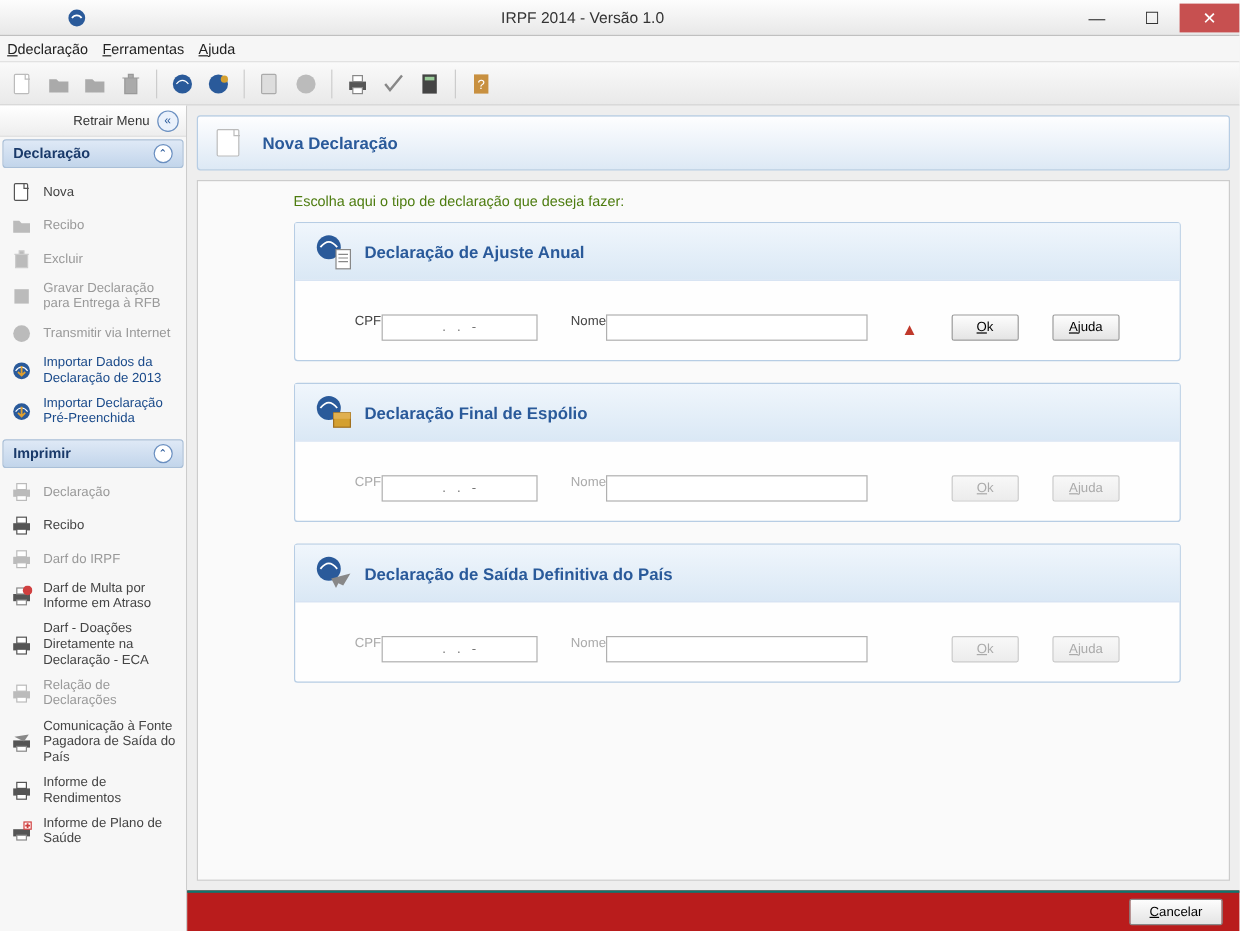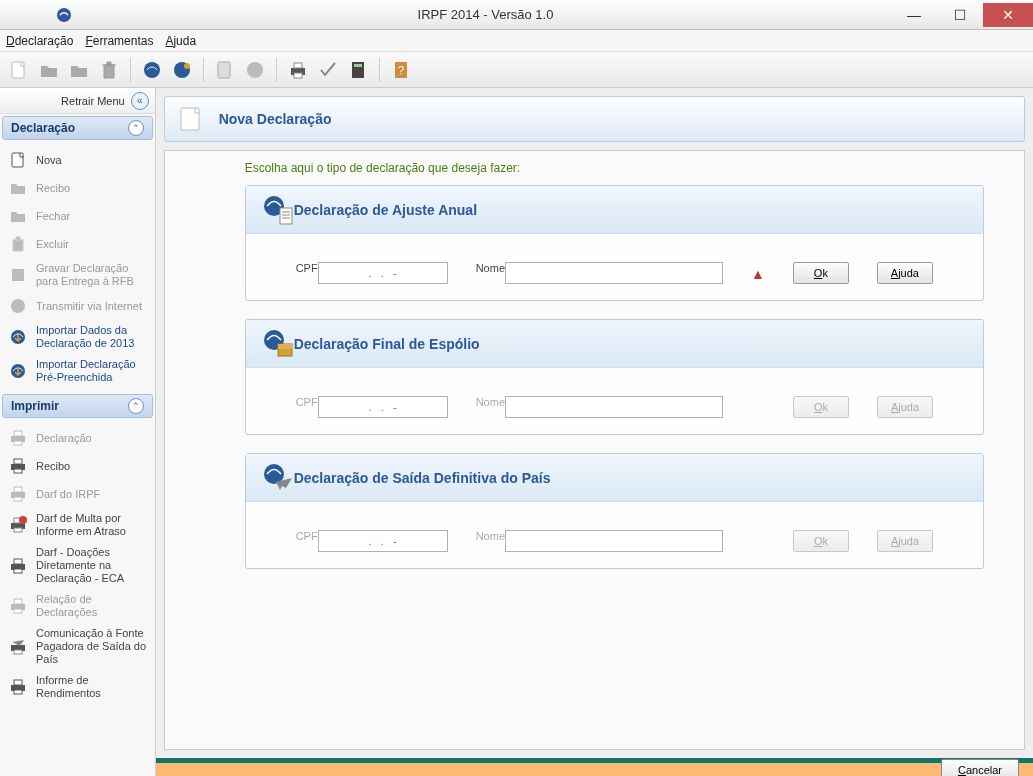--- a/index.html
+++ b/index.html
@@ -42,36 +42,36 @@
 
 .main { flex:1; display:flex; flex-direction:column; background:#eee;}
 .page-header { height:46px; margin:8px 8px 0 8px; background:linear-gradient(#fefeff,#dde9f5); border:1px solid #b7cde4; border-radius:3px; display:flex; align-items:center; padding:0 12px; gap:14px;}
 .page-header-icon { width:28px; height:28px; }
 .page-header-title { font-size:14px; font-weight:bold; color:#2a5a9a;}
 
 .content-area { flex:1; margin:8px; background:#fafafa; border:1px solid #ccc; overflow-y:auto; padding:10px 40px 10px 80px; position:relative;}
 .instruct { font-size:12px; color:#4d7c0f; margin-bottom:10px;}
 
 .decl-card { border:1px solid #b7cde4; background:linear-gradient(#f5f9fd 0%, #e6eff9 12%, #fefefe 12%, #fefefe 100%); border-radius:3px; margin-bottom:18px; padding:0 0 12px 0;}
-.decl-head { height:48px; display:flex; align-items:center; padding:0 16px; background:linear-gradient(#f0f6fc, #dae8f5); border-bottom:1px solid #cfdef0;}
+.decl-head { height:48px; display:flex; align-items:center; padding:0 16px; gap:10px; background:linear-gradient(#f0f6fc, #dae8f5); border-bottom:1px solid #cfdef0;}
 .decl-head-icon { width:32px; height:32px;}
 .decl-title { font-size:14px; font-weight:bold; color:#2a5a9a;}
 .decl-form { padding: 28px 50px 4px 50px; display:flex; align-items:flex-end; gap:28px;}
 .field-col { display:flex; flex-direction:row;}
 .field-label { font-size:11px; color:#444; margin-bottom:6px;}
 .cpf-input { width:130px; height:22px; border:1px solid #b0b0b0; padding:2px 6px; font-size:11px; text-align:center; color:#888;}
 .nome-input { width:218px; height:22px; border:1px solid #b0b0b0; padding:2px 6px; font-size:11px;}
 .warn-icon { color:#c0392b; font-size:14px; margin-bottom:2px;}
 .small-btn { width:56px; height:22px; border:1px solid #999; background:linear-gradient(#fdfdfd,#e4e4e4); font-size:11px; border-radius:2px; cursor:pointer;}
 .small-btn .un { text-decoration:underline;}
 .decl-card.inactive .field-label,
 .decl-card.inactive .small-btn { color:#aaa; }
 .decl-card.inactive .small-btn { border-color:#c8c8c8; background:linear-gradient(#f8f8f8,#ececec);}
 
-.footer { height:18px; border-top:5px solid #0f766e; background:#fdba74; display:flex; justify-content:flex-end; align-items:center; padding:0 14px;}
+.footer { height:34px; border-top:2px solid #0f766e; background:#b91c1c; display:flex; justify-content:flex-end; align-items:center; padding:0 14px;}
 .cancel-btn { height:22px; padding:0 16px; border:1px solid #888; background:linear-gradient(#fdfdfd,#e4e4e4); font-size:11px; border-radius:2px; cursor:pointer;}
 .cancel-btn .un { text-decoration:underline;}
 
 svg { display:block; }
 </style>
 </head>
 <body>
 
 <div class="titlebar">
   <div class="titlebar-icon">
@@ -195,28 +195,20 @@
             <div class="nav-icon">
               <svg width="18" height="18">
                 <path d="M2 5h5l2 2h7v8H2z" fill="#bbb"></path>
               </svg>
             </div>
             <div class="nav-label">Recibo</div>
           </div>
           <div class="nav-item disabled">
             <div class="nav-icon">
               <svg width="18" height="18">
-                <path d="M2 5h5l2 2h7v8H2z" fill="#bbb"></path>
-              </svg>
-            </div>
-            <div class="nav-label">Fechar</div>
-          </div>
-          <div class="nav-item disabled">
-            <div class="nav-icon">
-              <svg width="18" height="18">
                 <path d="M4 5h10v11H4z M3 5h12 M7 2h4v3H7z" fill="#bbb" stroke="#ccc"></path>
               </svg>
             </div>
             <div class="nav-label">Excluir</div>
           </div>
           <div class="nav-item disabled">
             <div class="nav-icon">
               <svg width="18" height="18">
                 <rect x="3" y="3" width="12" height="12" fill="#bbb"></rect>
               </svg>
@@ -331,20 +323,31 @@
           </div>
           <div class="nav-item">
             <div class="nav-icon">
               <svg width="18" height="18">
                 <rect x="2" y="7" width="14" height="6" fill="#555"></rect>
                 <rect x="5" y="2" width="8" height="5" fill="#fff" stroke="#555"></rect>
                 <rect x="5" y="12" width="8" height="4" fill="#fff" stroke="#555"></rect>
               </svg>
             </div>
             <div class="nav-label">Informe de Rendimentos</div>
+          </div>
+          <div class="nav-item">
+            <div class="nav-icon">
+              <svg width="18" height="18">
+                <rect x="2" y="7" width="14" height="6" fill="#555"></rect>
+                <rect x="5" y="12" width="8" height="4" fill="#fff" stroke="#888"></rect>
+                <rect x="11" y="1" width="6" height="6" fill="#fff" stroke="#d04040"></rect>
+                <path d="M14 2v4M12 4h4" stroke="#d04040" stroke-width="1.5"></path>
+              </svg>
+            </div>
+            <div class="nav-label">Informe de Plano de Saúde</div>
           </div>
         </div>
     </div>
   </div>
 
   <div class="main">
     <div class="page-header">
       <div class="page-header-icon">
         <svg width="28" height="28">
             <rect x="4" y="3" width="18" height="22" rx="1" fill="#fff" stroke="#bbb"></rect>

